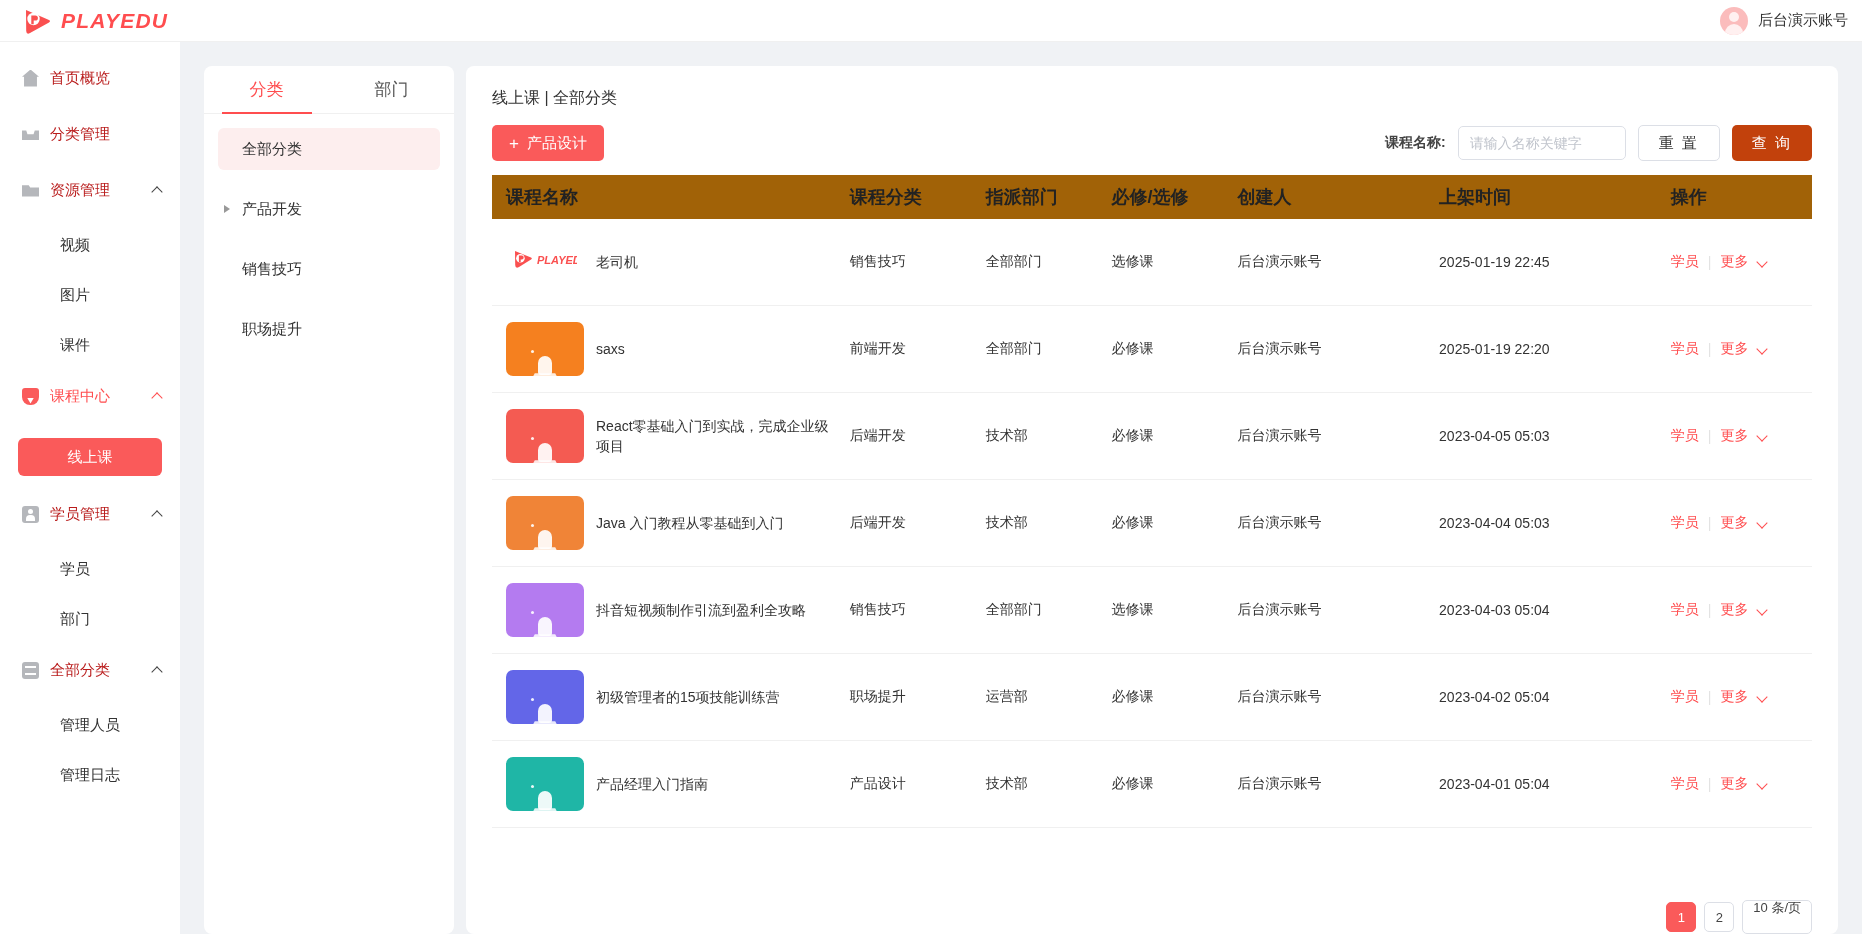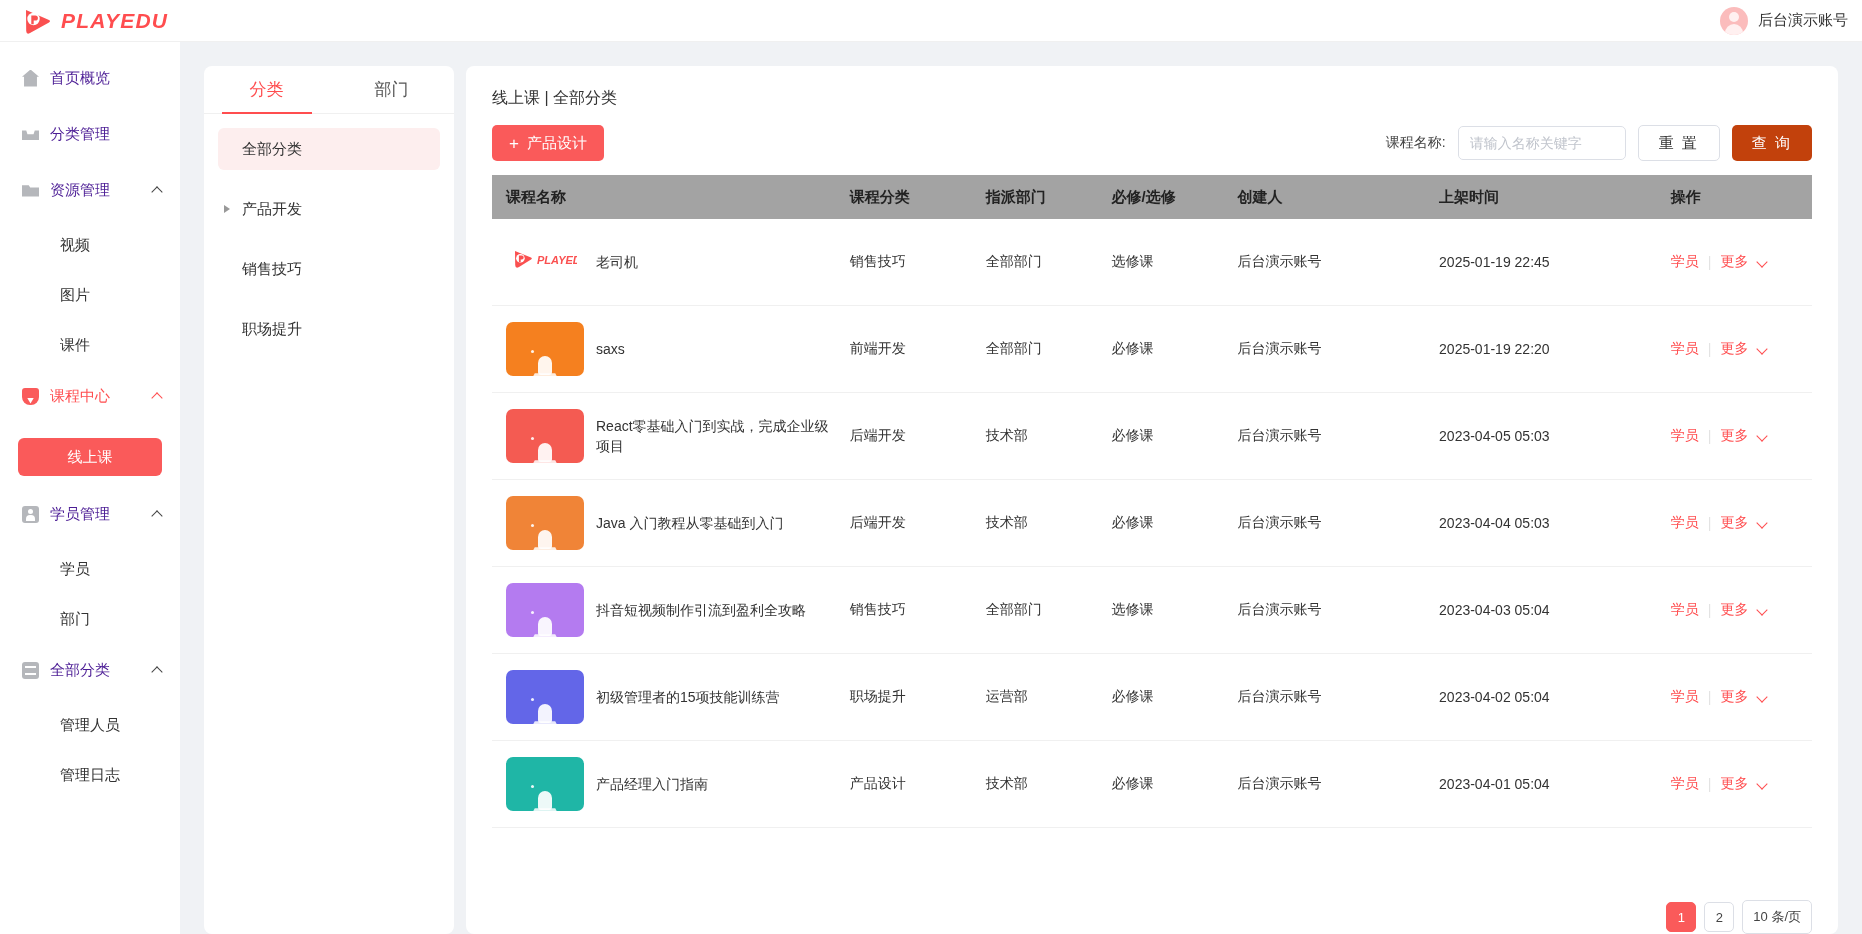--- a/index.html
+++ b/index.html
@@ -47,21 +47,21 @@
   .body { flex: 1; display: flex; min-height: 0; }
 
   
   .sidebar {
     width: 180px; flex: 0 0 180px; background: #fff; padding-top: 22px;
     overflow: hidden;
   }
   .nav-item {
     display: flex; align-items: center; height: 28px;
     padding: 0 16px 0 22px; margin-bottom: 28px;
-    font-size: 15px; color: #4c1d95; cursor: pointer; position: relative;
+    font-size: 15px; color: #b91c1c; cursor: pointer; position: relative;
   }
   .nav-item .nav-ico {
     width: 17px; height: 17px; margin-right: 11px; flex: 0 0 17px;
     display: inline-block; position: relative;
   }
   .nav-item .nav-label { flex: 1; white-space: nowrap; }
   .nav-item.active-group { color: #ff4d4f; }
   .caret {
     width: 12px; height: 12px; flex: 0 0 12px; position: relative;
   }
@@ -175,41 +175,41 @@
   .btn {
     border: none; cursor: pointer; font-family: inherit; border-radius: 5px;
   }
   .btn-primary {
     background: #fa5a5a; color: #fff; font-size: 15px;
     height: 36px; padding: 0 17px; display: inline-flex;
     align-items: center; gap: 8px;
   }
   .plus { font-size: 17px; line-height: 1; }
   .filters { display: flex; align-items: center; gap: 12px; }
-  .filter-label { font-size: 14px; color: #444; white-space: nowrap; }
+  .filter-label { font-size: 14px; color: #444; white-space: nowrap; font-weight: bold; }
   .search-input {
     width: 168px; height: 34px; border: 1px solid #dcdfe6; border-radius: 5px;
     padding: 0 11px; font-size: 14px; font-family: inherit; color: #333;
     outline: none; background: #fff;
   }
   .search-input::placeholder { color: #c0c4cc; }
   .btn-ghost {
     background: #fff; border: 1px solid #dcdfe6; color: #333;
     font-size: 15px; height: 36px; padding: 0 20px; letter-spacing: 2px;
   }
   .btn-query {
     background: #c2410c; color: #fff; font-size: 15px;
     height: 36px; padding: 0 20px; letter-spacing: 2px;
   }
 
   
   .table-wrap { flex: 1; overflow: hidden; padding: 0 26px; position: relative; }
   table { width: 100%; border-collapse: collapse; table-layout: fixed; }
   thead th {
-    background: #a3a3a3; font-size: 15px; font-weight: bold; color: #222;
+    background: #a16207; font-size: 18px; font-weight: bold; color: #222;
     text-align: left; height: 44px; padding: 0 10px; white-space: nowrap;
   }
   thead th:first-child { padding-left: 14px; }
   tbody td {
     border-bottom: 1px solid #f0f0f0; font-size: 14px; color: #333;
     padding: 16px 10px; vertical-align: middle;
   }
   tbody td:first-child { padding-left: 14px; }
   .col-name { width: 345px; }
   .col-cat { width: 135px; }
@@ -265,21 +265,21 @@
     padding: 10px 26px 0 26px;
   }
   .pg-box {
     min-width: 30px; height: 30px; border-radius: 5px; font-size: 13px;
     display: flex; align-items: center; justify-content: center;
     border: 1px solid #dcdfe6; color: #444; background: #fff;
   }
   .pg-box.cur { background: #fa5a5a; border-color: #fa5a5a; color: #fff; }
   .pg-sel {
     height: 18px; border: 1px solid #dcdfe6; border-radius: 5px; font-size: 13px;
-    display: flex; align-items: center; padding: 16px 10px; gap: 6px; color: #444;
+    display: flex; align-items: flex-end; padding: 16px 10px; gap: 6px; color: #444;
   }
 </style>
 </head>
 <body>
 
 <div class="app">
 
   <div class="topbar">
     <div class="brand">
       <span class="brand-logo">

